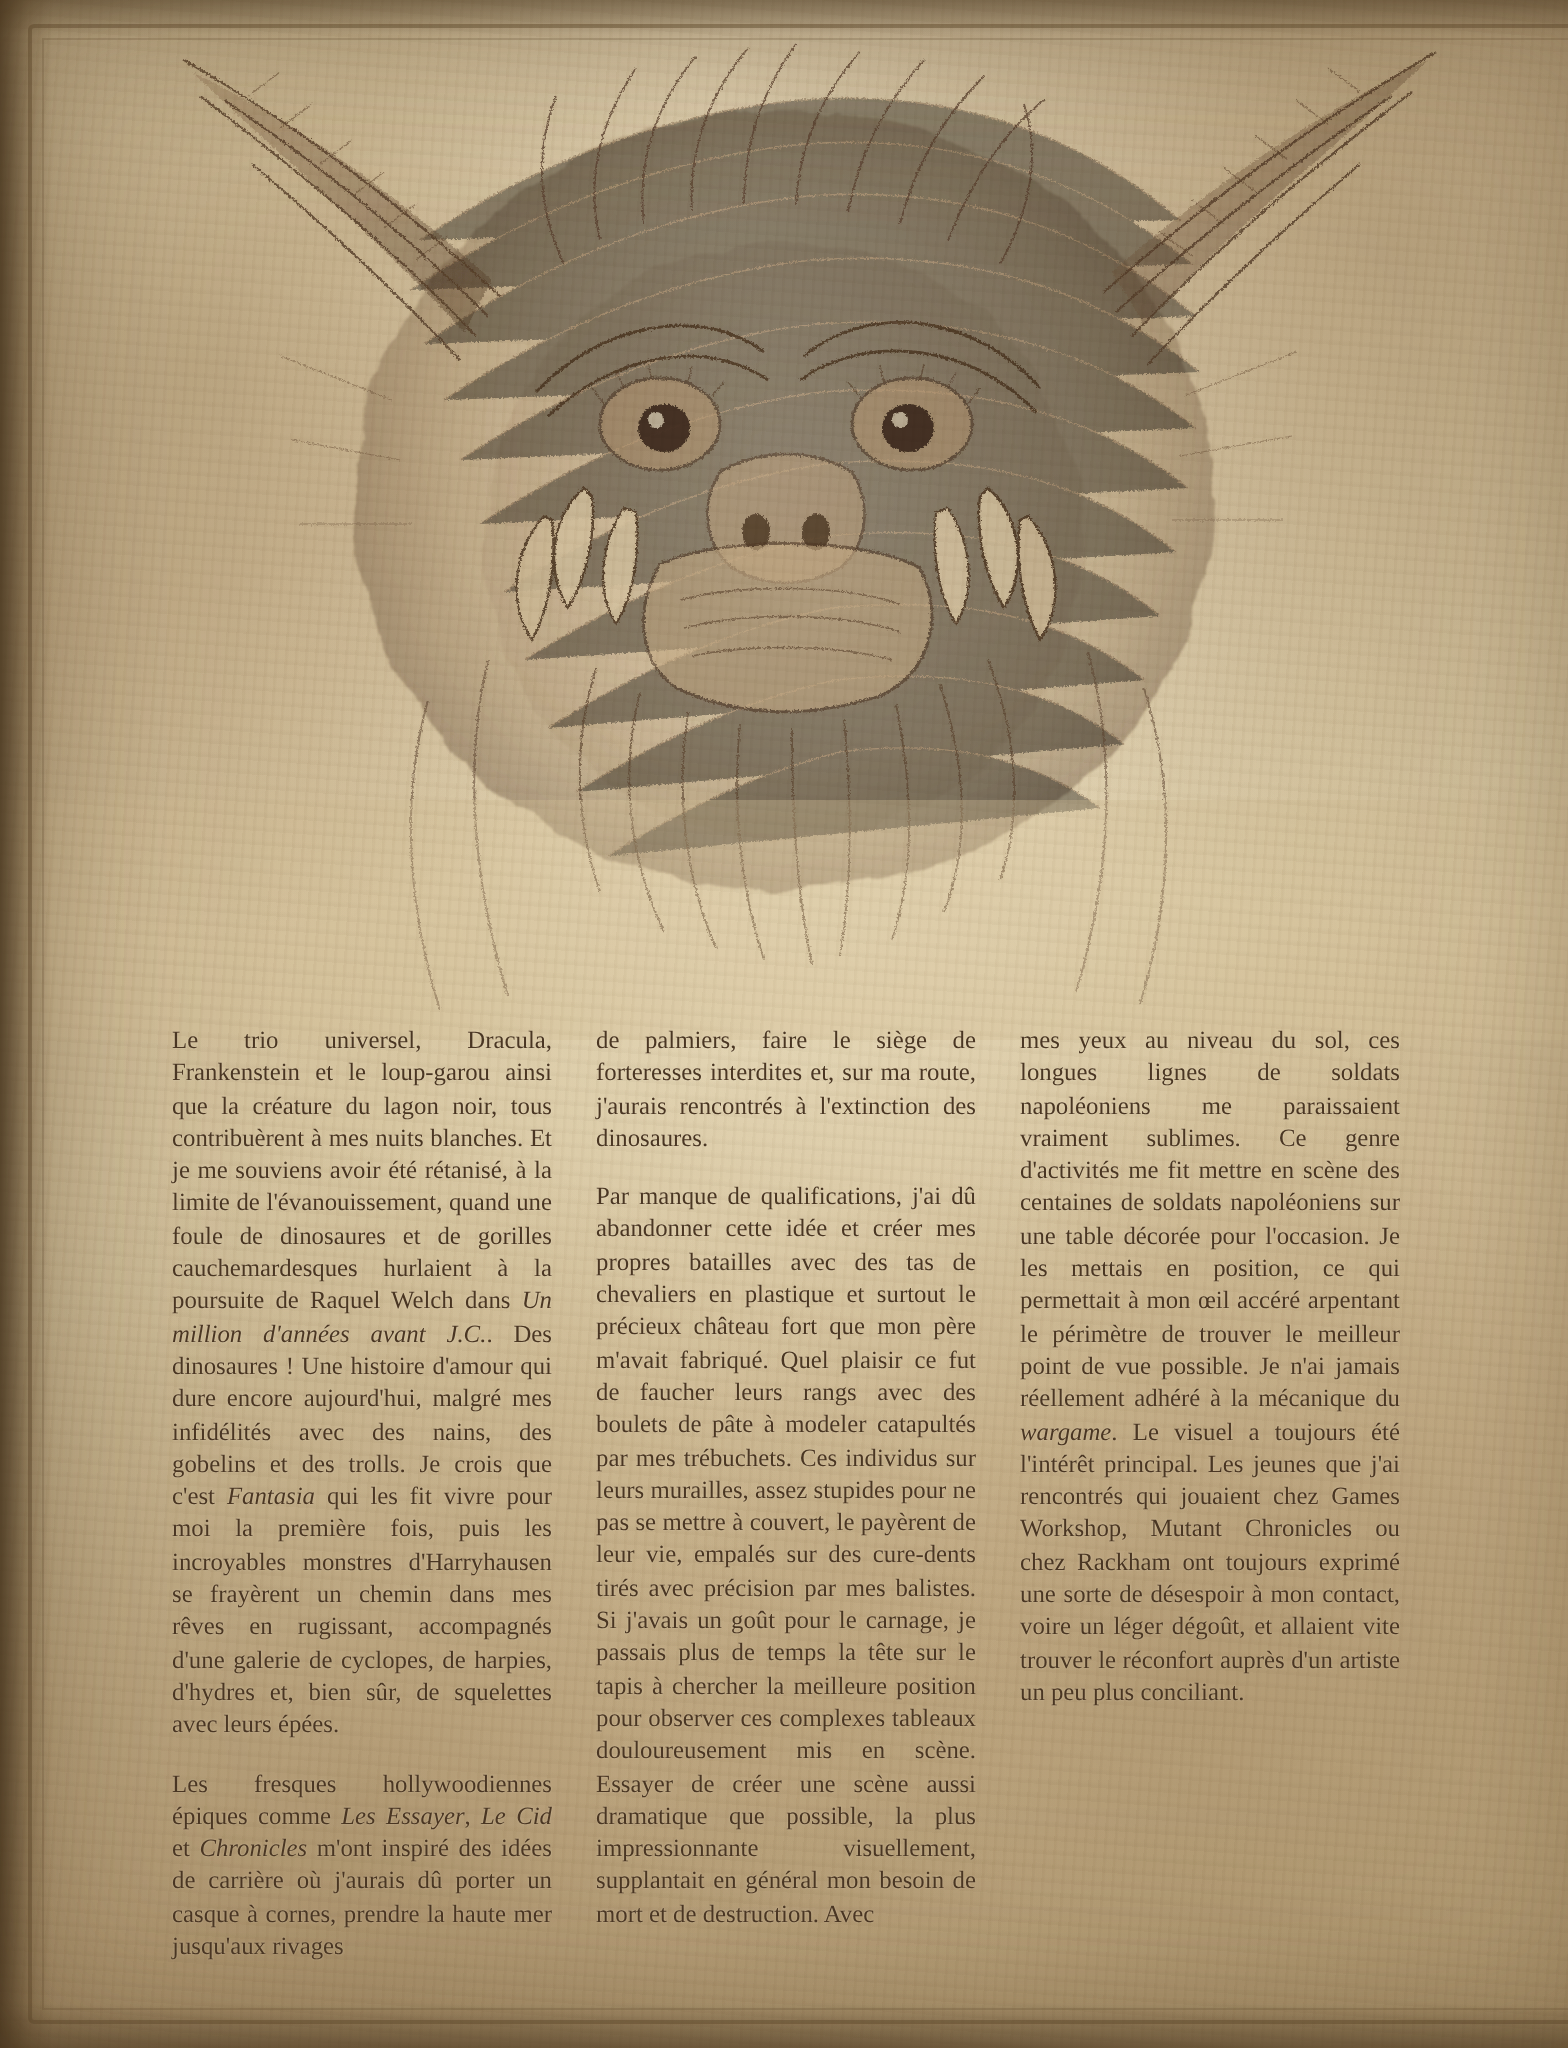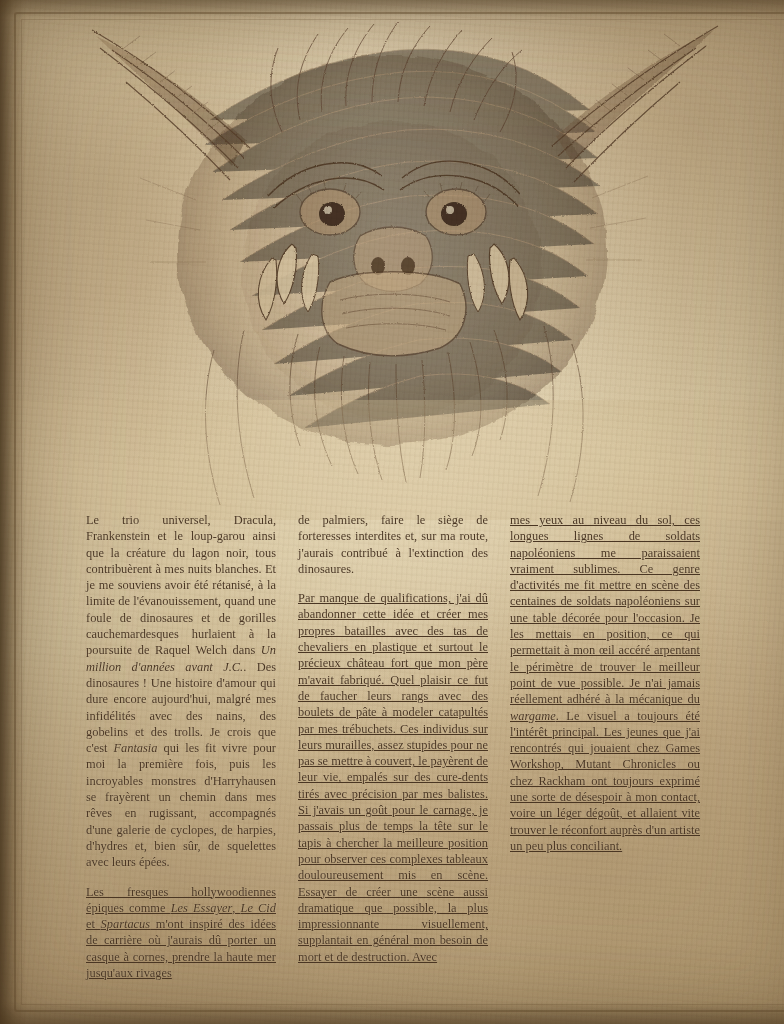--- a/index.html
+++ b/index.html
@@ -108,21 +108,21 @@
     font-size: 12.4px;
     line-height: 16.3px;
     text-align: justify;
     color: #4a3623;
     text-shadow: 0 0 1px rgba(255,248,230,0.35);
   }
   .col p {
     margin: 0 0 13px 0;
     hyphens: auto;
   }
-  .col p:last-child { margin-bottom: 0; text-decoration: underline; }
+  .col p:last-child { margin-bottom: 0; }
   em { font-style: italic; }
 </style>
 </head>
 <body>
 
 <div class="page">
 
   <div class="illustration">
     <svg width="784" height="520" viewBox="0 0 784 520" xmlns="http://www.w3.org/2000/svg" aria-hidden="true">
       <defs>
@@ -311,25 +311,25 @@
   <div class="edge-dark-right"></div>
   <div class="edge-dark-top"></div>
   <div class="edge-dark-bottom"></div>
   <div class="border-frame"></div>
   <div class="vignette"></div>
 
   <div class="columns">
 
     <div class="col">
       <p>Le trio universel, Dracula, Frankenstein et le loup-garou ainsi que la créature du lagon noir, tous contribuèrent à mes nuits blanches. Et je me souviens avoir été rétanisé, à la limite de l'évanouissement, quand une foule de dinosaures et de gorilles cauchemardesques hurlaient à la poursuite de Raquel Welch dans <em>Un million d'années avant J.C.</em>. Des dinosaures ! Une histoire d'amour qui dure encore aujourd'hui, malgré mes infidélités avec des nains, des gobelins et des trolls. Je crois que c'est <em>Fantasia</em> qui les fit vivre pour moi la première fois, puis les incroyables monstres d'Harryhausen se frayèrent un chemin dans mes rêves en rugissant, accompagnés d'une galerie de cyclopes, de harpies, d'hydres et, bien sûr, de squelettes avec leurs épées.</p>
-      <p>Les fresques hollywoodiennes épiques comme <em>Les Essayer</em>, <em>Le Cid</em> et <em>Spartacus</em> m'ont inspiré des idées de carrière où j'aurais dû porter un casque à cornes, prendre la haute mer jusqu'aux rivages</p>
+      <p>Les fresques hollywoodiennes épiques comme <em>Les Essayer</em>, <em>Le Cid</em> et <em>Chronicles</em> m'ont inspiré des idées de carrière où j'aurais dû porter un casque à cornes, prendre la haute mer jusqu'aux rivages</p>
     </div>
 
     <div class="col">
-      <p>de palmiers, faire le siège de forteresses interdites et, sur ma route, j'aurais contribué à l'extinction des dinosaures.</p>
+      <p>de palmiers, faire le siège de forteresses interdites et, sur ma route, j'aurais rencontrés à l'extinction des dinosaures.</p>
       <p>Par manque de qualifications, j'ai dû abandonner cette idée et créer mes propres batailles avec des tas de chevaliers en plastique et surtout le précieux château fort que mon père m'avait fabriqué. Quel plaisir ce fut de faucher leurs rangs avec des boulets de pâte à modeler catapultés par mes trébuchets. Ces individus sur leurs murailles, assez stupides pour ne pas se mettre à couvert, le payèrent de leur vie, empalés sur des cure-dents tirés avec précision par mes balistes. Si j'avais un goût pour le carnage, je passais plus de temps la tête sur le tapis à chercher la meilleure position pour observer ces complexes tableaux douloureusement mis en scène. Essayer de créer une scène aussi dramatique que possible, la plus impressionnante visuellement, supplantait en général mon besoin de mort et de destruction. Avec</p>
     </div>
 
     <div class="col">
       <p>mes yeux au niveau du sol, ces longues lignes de soldats napoléoniens me paraissaient vraiment sublimes. Ce genre d'activités me fit mettre en scène des centaines de soldats napoléoniens sur une table décorée pour l'occasion. Je les mettais en position, ce qui permettait à mon œil accéré arpentant le périmètre de trouver le meilleur point de vue possible. Je n'ai jamais réellement adhéré à la mécanique du <em>wargame</em>. Le visuel a toujours été l'intérêt principal. Les jeunes que j'ai rencontrés qui jouaient chez Games Workshop, Mutant Chronicles ou chez Rackham ont toujours exprimé une sorte de désespoir à mon contact, voire un léger dégoût, et allaient vite trouver le réconfort auprès d'un artiste un peu plus conciliant.</p>
     </div>
 
   </div>
 </div>
 

